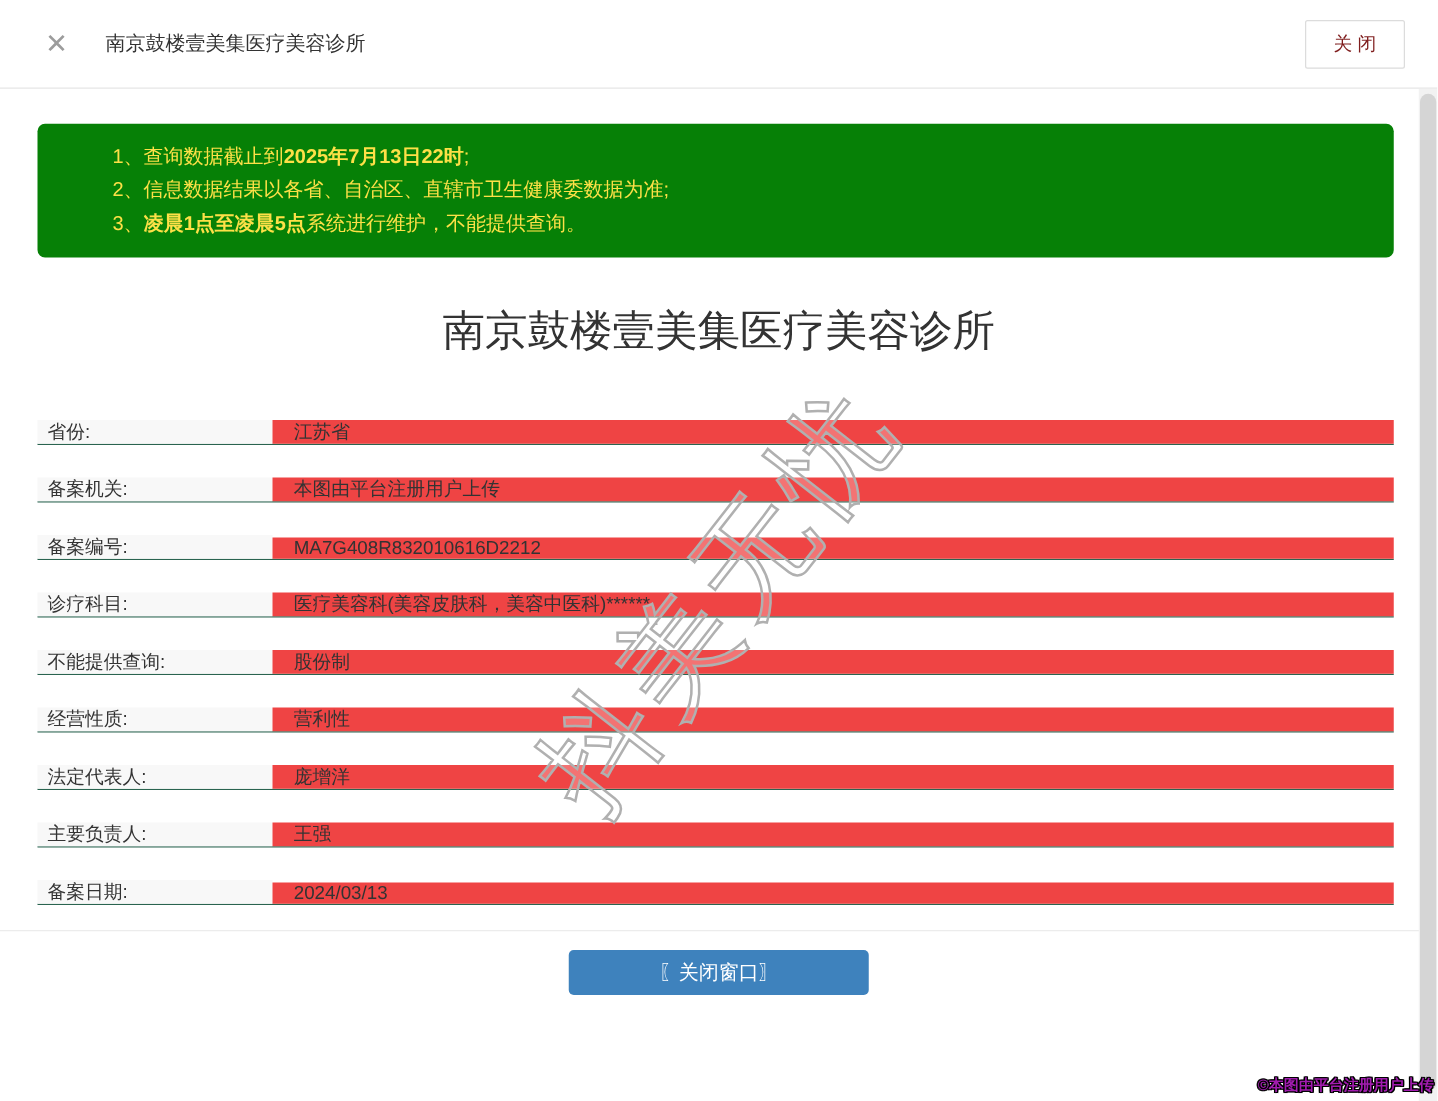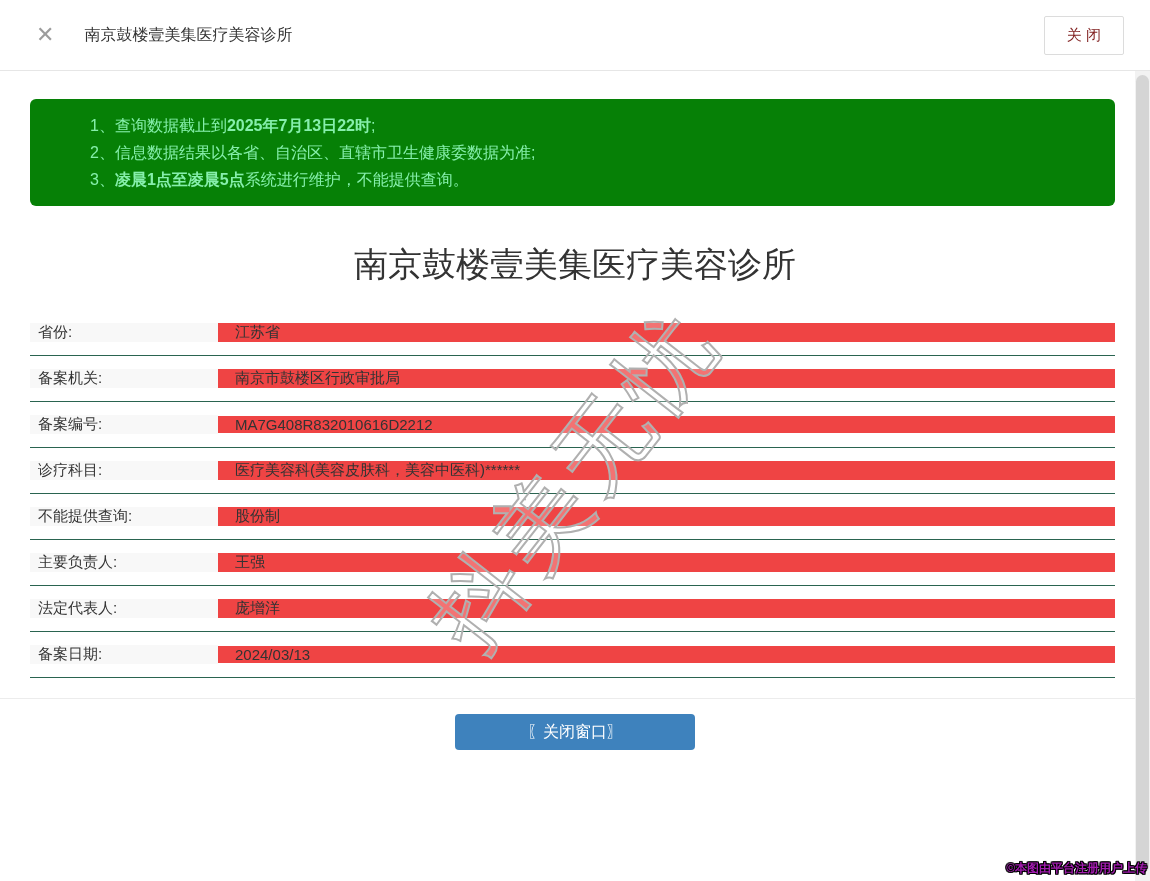--- a/index.html
+++ b/index.html
@@ -32,35 +32,35 @@
     position:absolute;top:71px;right:0;width:15px;height:810px;
     background:#f2f2f2;z-index:9;
   }
   .scroll-thumb{
     position:absolute;top:4px;left:1px;width:13px;height:798px;
     background:#d5d5d5;border-radius:7px;
   }
   
   .notice{
     margin:28px 35px 0 30px;width:1085px;box-sizing:border-box;
-    background:#068006;color:#86efac;border-radius:6px;
+    background:#068006;color:#fde047;border-radius:6px;
     padding:13px 20px 13px 60px;font-size:16px;line-height:27px;
   }
   .notice b{font-weight:bold;}
   
   .main-title{
     margin:36px 0 0 0;text-align:center;font-size:34px;font-weight:400;color:#333;
   }
   
   .rec-table{
     margin:22px 35px 0 30px;width:1085px;
   }
   .rec-row{
     display:flex;height:45px;border-bottom:1px solid #2a6450;
-    font-size:15px;color:#333;align-items:center;
+    font-size:15px;color:#333;align-items:flex-end;
   }
   .rec-label{
     width:188px;background:#f8f8f8;display:flex;align-items:center;
     padding-left:8px;box-sizing:border-box;flex:none;
   }
   .rec-value{
     flex:1;display:flex;align-items:center;padding-left:17px;background:#ef4444;
   }
   
   .footer-divider{margin-top:20px;border-top:1px solid #ececec;}
@@ -107,41 +107,45 @@
 
 <h1 class="main-title">南京鼓楼壹美集医疗美容诊所</h1>
 
 <div class="rec-table">
   <div class="rec-row">
     <div class="rec-label">省份:</div>
     <div class="rec-value">江苏省</div>
   </div>
   <div class="rec-row">
     <div class="rec-label">备案机关:</div>
-    <div class="rec-value">南京市鼓楼区行政审批局</div>
+    <div class="rec-value">本图由平台注册用户上传</div>
   </div>
   <div class="rec-row">
     <div class="rec-label">备案编号:</div>
     <div class="rec-value">MA7G408R832010616D2212</div>
   </div>
   <div class="rec-row">
     <div class="rec-label">诊疗科目:</div>
     <div class="rec-value">医疗美容科(美容皮肤科，美容中医科)******</div>
   </div>
   <div class="rec-row">
     <div class="rec-label">不能提供查询:</div>
     <div class="rec-value">股份制</div>
   </div>
   <div class="rec-row">
-    <div class="rec-label">主要负责人:</div>
-    <div class="rec-value">王强</div>
+    <div class="rec-label">经营性质:</div>
+    <div class="rec-value">营利性</div>
   </div>
   <div class="rec-row">
     <div class="rec-label">法定代表人:</div>
     <div class="rec-value">庞增洋</div>
+  </div>
+  <div class="rec-row">
+    <div class="rec-label">主要负责人:</div>
+    <div class="rec-value">王强</div>
   </div>
   <div class="rec-row">
     <div class="rec-label">备案日期:</div>
     <div class="rec-value">2024/03/13</div>
   </div>
 </div>
 
 <div class="footer-divider"></div>
 <div class="footer">
   <button class="close-window-btn">〖关闭窗口〗</button>

